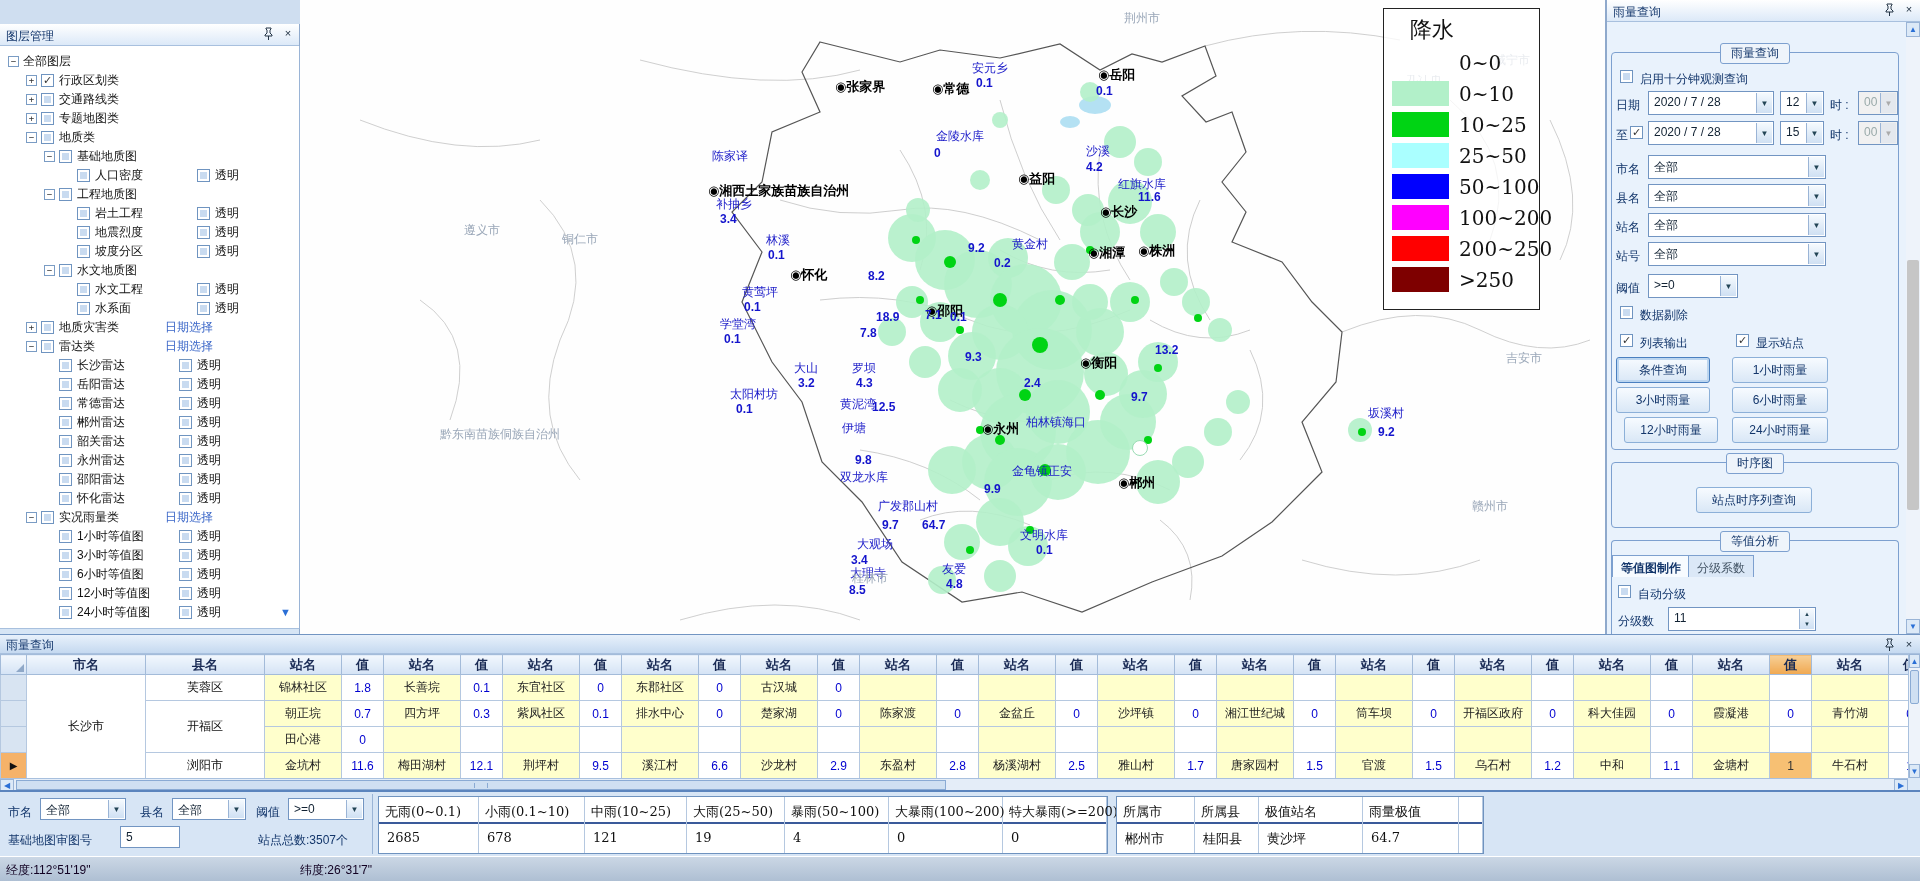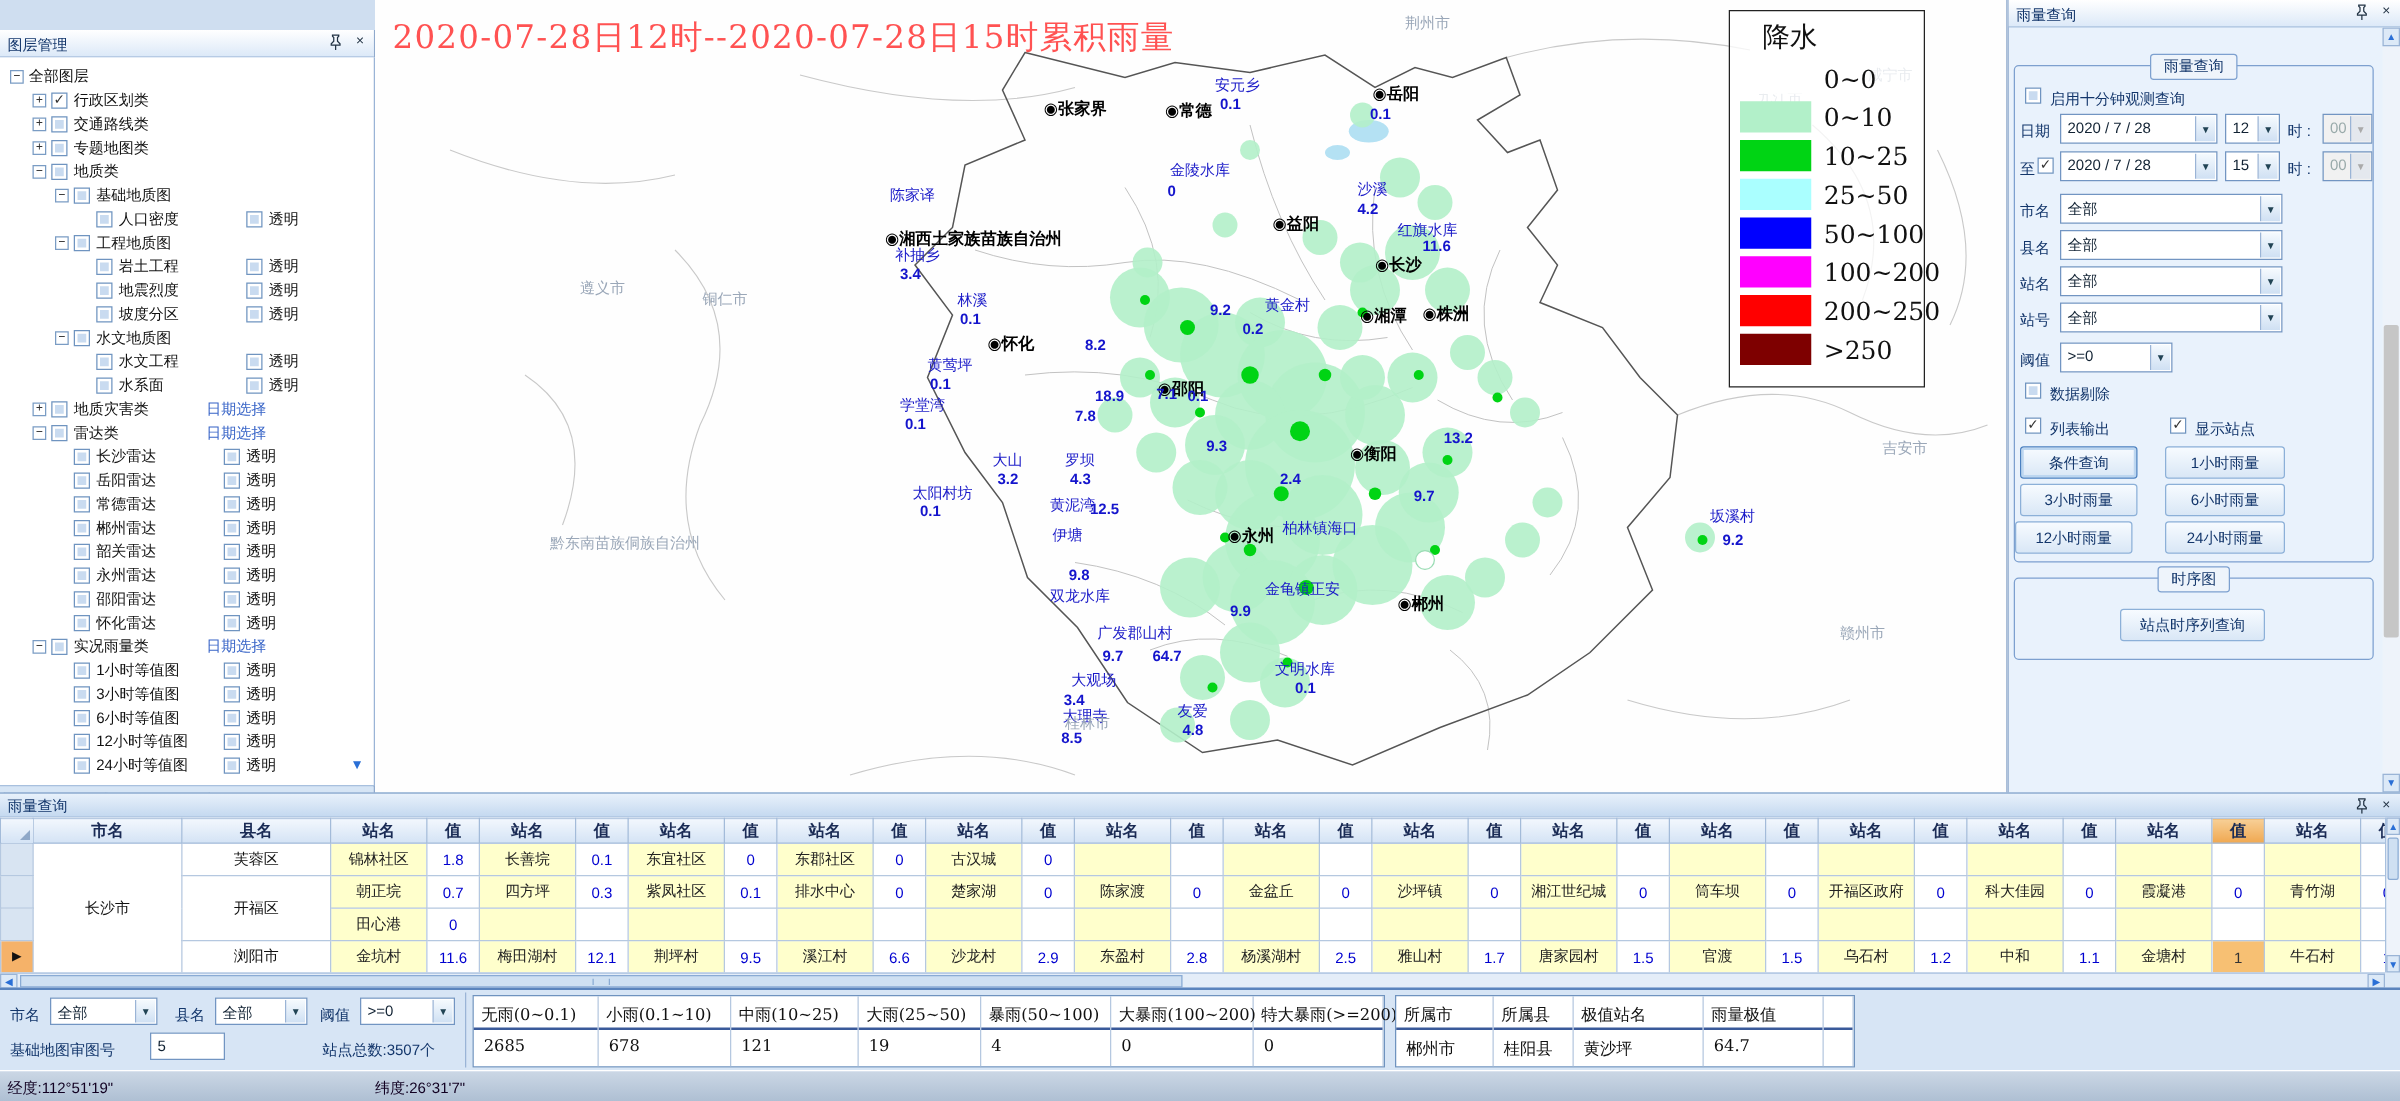--- a/index.html
+++ b/index.html
@@ -578,21 +578,20 @@
         <span class="mlbl nb" style="left: 824px; top: 10px;">荆州市</span>
         <span class="mlbl nb" style="left: 1106px; top: 70px;">九江市</span>
         <span class="mlbl nb" style="left: 1194px; top: 52px;">咸宁市</span>
         <span class="mlbl nb" style="left: 164px; top: 222px;">遵义市</span>
         <span class="mlbl nb" style="left: 262px; top: 231px;">铜仁市</span>
         <span class="mlbl nb" style="left: 140px; top: 426px;">黔东南苗族侗族自治州</span>
         <span class="mlbl nb" style="left: 552px; top: 570px;">桂林市</span>
         <span class="mlbl nb" style="left: 1172px; top: 498px;">赣州市</span>
         <span class="mlbl nb" style="left: 1206px; top: 350px;">吉安市</span>
       </div>
-    <div id="map-title">2020-07-28日12时--2020-07-28日15时累积雨量</div>
     <div id="legend">
       <h3>降水</h3>
       <div id="legend-rows">
           <div class="lrow">
             <span class="lsw" style="background: rgb(255, 255, 255);"></span>
             <span class="lrange">0~0</span>
           </div>
           <div class="lrow">
             <span class="lsw" style="background: rgb(178, 240, 201);"></span>
             <span class="lrange">0~10</span>
@@ -698,29 +697,49 @@
 
         <span class="cb checked" style="position:absolute;left:8px;top:281px;"></span>
         <span class="frow-label" style="left:28px;top:282px;">列表输出</span>
         <span class="cb checked" style="position:absolute;left:124px;top:281px;"></span>
         <span class="frow-label" style="left:144px;top:282px;">显示站点</span>
 
         <div class="rbtn primary" style="left:4px;top:304px;width:94px;">条件查询</div>
         <div class="rbtn" style="left:120px;top:304px;width:96px;">1小时雨量</div>
         <div class="rbtn" style="left:4px;top:334px;width:94px;">3小时雨量</div>
         <div class="rbtn" style="left:120px;top:334px;width:96px;">6小时雨量</div>
-        <div class="rbtn" style="left:0;top:364px;width:94px;">12小时雨量</div>
+        <div class="rbtn" style="left:12px;top:364px;width:94px;">12小时雨量</div>
         <div class="rbtn" style="left:120px;top:364px;width:96px;">24小时雨量</div>
       </div>
 
       <div class="grp" style="left:4px;top:440px;width:288px;height:66px;">
         <span class="glabel">时序图</span>
         <div class="rbtn" style="left:84px;top:24px;width:116px;">站点时序列查询</div>
       </div>
 
+      <div class="grp" style="left:4px;top:518px;width:288px;height:116px;border-bottom:none;border-radius:4px 4px 0 0;">
+        <span class="glabel">等值分析</span>
+        <div class="vtab active" style="left:0;top:14px;">等值图制作</div>
+        <div class="vtab" style="left:76px;top:14px;">分级系数</div>
+        <span class="cb" style="position:absolute;left:6px;top:44px;"></span>
+        <span class="frow-label" style="left:26px;top:45px;">自动分级</span>
+        <span class="frow-label" style="left:6px;top:72px;">分级数</span>
+        <div class="field" style="left:56px;top:66px;width:148px;">
+          <span>11</span>
+          <span class="spin">
+              <span>▲</span>
+              <span>▼</span>
+            </span>
+        </div>
+        <span class="frow-label" style="left:6px;top:102px;">颜色值</span>
+        <div class="field" style="left:56px;top:96px;width:148px;">
+          <span id="color-swatch" style="position: absolute; inset: 3px 20px 3px 3px; border-radius: 2px; background: rgb(51, 51, 153);"></span>
+          <span style="position:absolute;right:4px;top:6px;font-size:9px;color:#111;">▼</span>
+        </div>
+      </div>
     </div>
 
     <div class="sbar" style="right:0;top:22px;width:14px;height:612px;">
       <div class="sbtn" style="left:0;top:0;width:14px;height:15px;">▲</div>
       <div class="sthumb" style="left:1px;top:238px;width:12px;height:250px;"></div>
       <div class="sbtn" style="left:0;bottom:0;width:14px;height:15px;">▼</div>
     </div>
   </div>
 
   <div id="table-panel">

